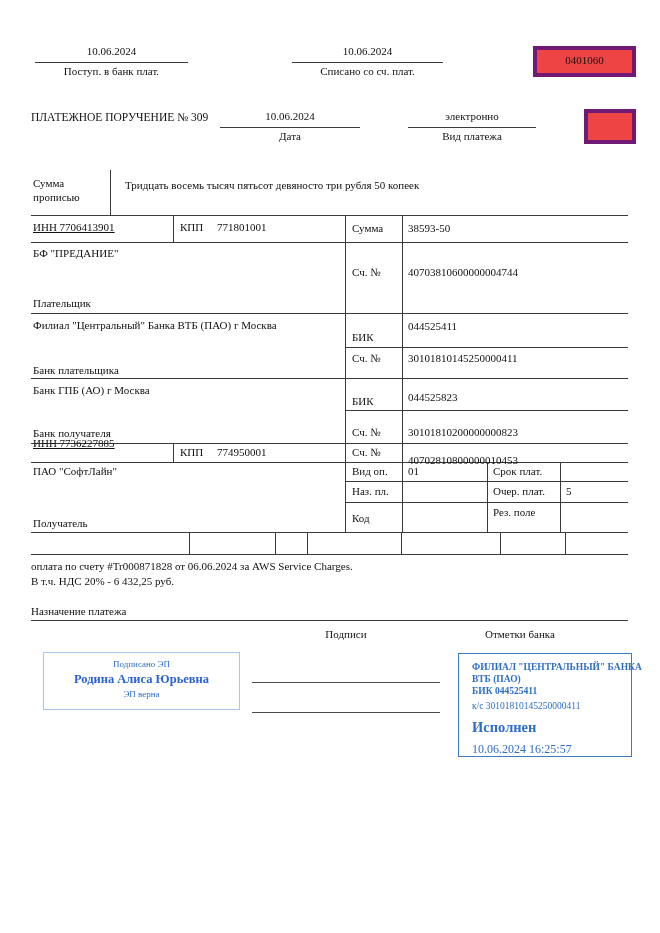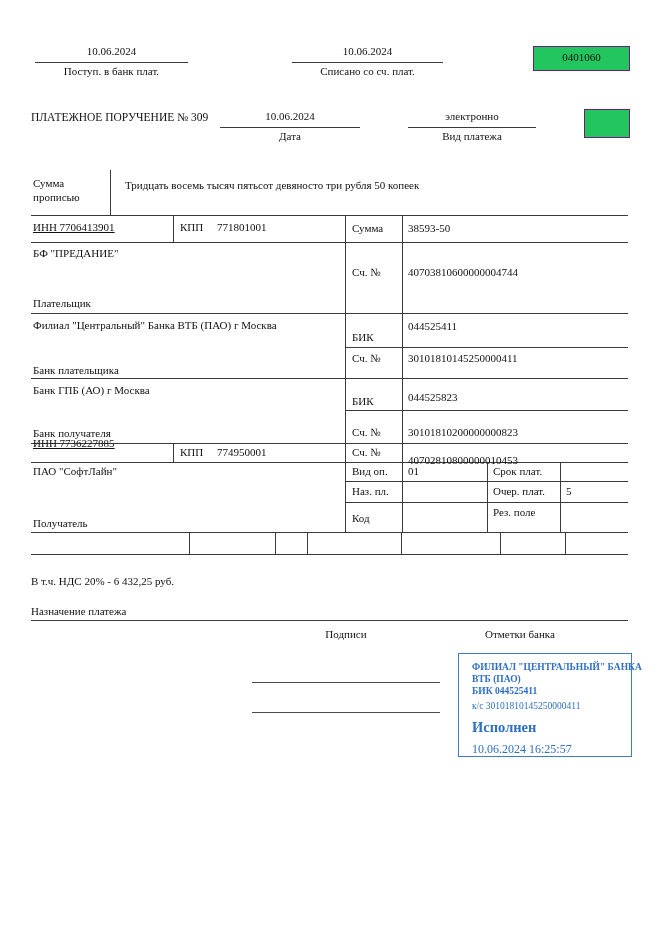--- a/index.html
+++ b/index.html
@@ -2,21 +2,21 @@
 <html><head>
 <meta charset="utf-8">
 <style>
   html,body{margin:0;padding:0;background:#ffffff;}
   #page{position:relative;width:660px;height:933px;background:#ffffff;overflow:hidden;
         font-family:"Liberation Serif", serif;color:#111;}
   .t{position:absolute;font:11px/1.25 "Liberation Serif", serif;color:#111;white-space:nowrap;}
   .c{text-align:center;font-family:Liberation Serif, serif;}
   .hl{position:absolute;height:1px;background:#3a3a3a;}
   .vl{position:absolute;width:1px;background:#3a3a3a;}
-  .box{position:absolute;border:1px solid #701a75;background:#22c55e;}
+  .box{position:absolute;border:4px solid #701a75;background:#ef4444;}
   .title{font-size:11.5px;}
   .lbl2{line-height:14px;white-space:normal;}
   
   .sigbox{position:absolute;left:43px;top:652px;width:195px;height:56px;
           border:1px solid #a6c7ea;text-align:center;}
   .sig-small{font:9px/1.1 "Liberation Serif", serif;color:#2e6fc4;margin-top:7px;}
   .sig-name{font:bold 12.5px/1.2 "Liberation Serif", serif;color:#2a63d0;margin-top:2px;}
   .sig-small2{font:9px/1.1 "Liberation Serif", serif;color:#2e6fc4;margin-top:3px;}
   
   .stampbox{position:absolute;left:458px;top:653px;width:174px;height:104px;
@@ -121,27 +121,33 @@
   <div class="t" style="left:352px;top:465px;">Вид оп.</div>
   <div class="t" style="left:408px;top:465px;">01</div>
   <div class="t" style="left:493px;top:465px;">Срок плат.</div>
   <div class="t" style="left:352px;top:485px;">Наз. пл.</div>
   <div class="t" style="left:493px;top:485px;">Очер. плат.</div>
   <div class="t" style="left:566px;top:485px;">5</div>
   <div class="t" style="left:352px;top:512px;">Код</div>
   <div class="t" style="left:493px;top:506px;">Рез. поле</div>
   <div class="t" style="left:33px;top:517px;">Получатель</div>
 
+  <div class="t" style="left:31px;top:560px;">оплата по счету #Tr000871828 от 06.06.2024 за AWS Service Charges.</div>
   <div class="t" style="left:31px;top:575px;">В т.ч. НДС 20% - 6 432,25 руб.</div>
   <div class="t" style="left:31px;top:605px;">Назначение платежа</div>
   <div class="hl" style="left:31px;top:620px;width:597px;"></div>
 
   <div class="t c" style="left:430px;top:628px;width:180px;">Отметки банка</div>
   <div class="t c" style="left:252px;top:628px;width:188px;">Подписи</div>
 
+  <div class="sigbox">
+    <div class="sig-small">Подписано ЭП</div>
+    <div class="sig-name">Родина Алиса Юрьевна</div>
+    <div class="sig-small2">ЭП верна</div>
+  </div>
 
   <div class="sigline" style="left:252px;top:682px;width:188px;"></div>
   <div class="sigline" style="left:252px;top:712px;width:188px;"></div>
 
   <div class="stampbox">
     <div class="st-b">ФИЛИАЛ "ЦЕНТРАЛЬНЫЙ" БАНКА</div>
     <div class="st-b">ВТБ (ПАО)</div>
     <div class="st-b">БИК 044525411</div>
     <div class="st-r">к/с 30101810145250000411</div>
     <div class="st-status">Исполнен</div>

